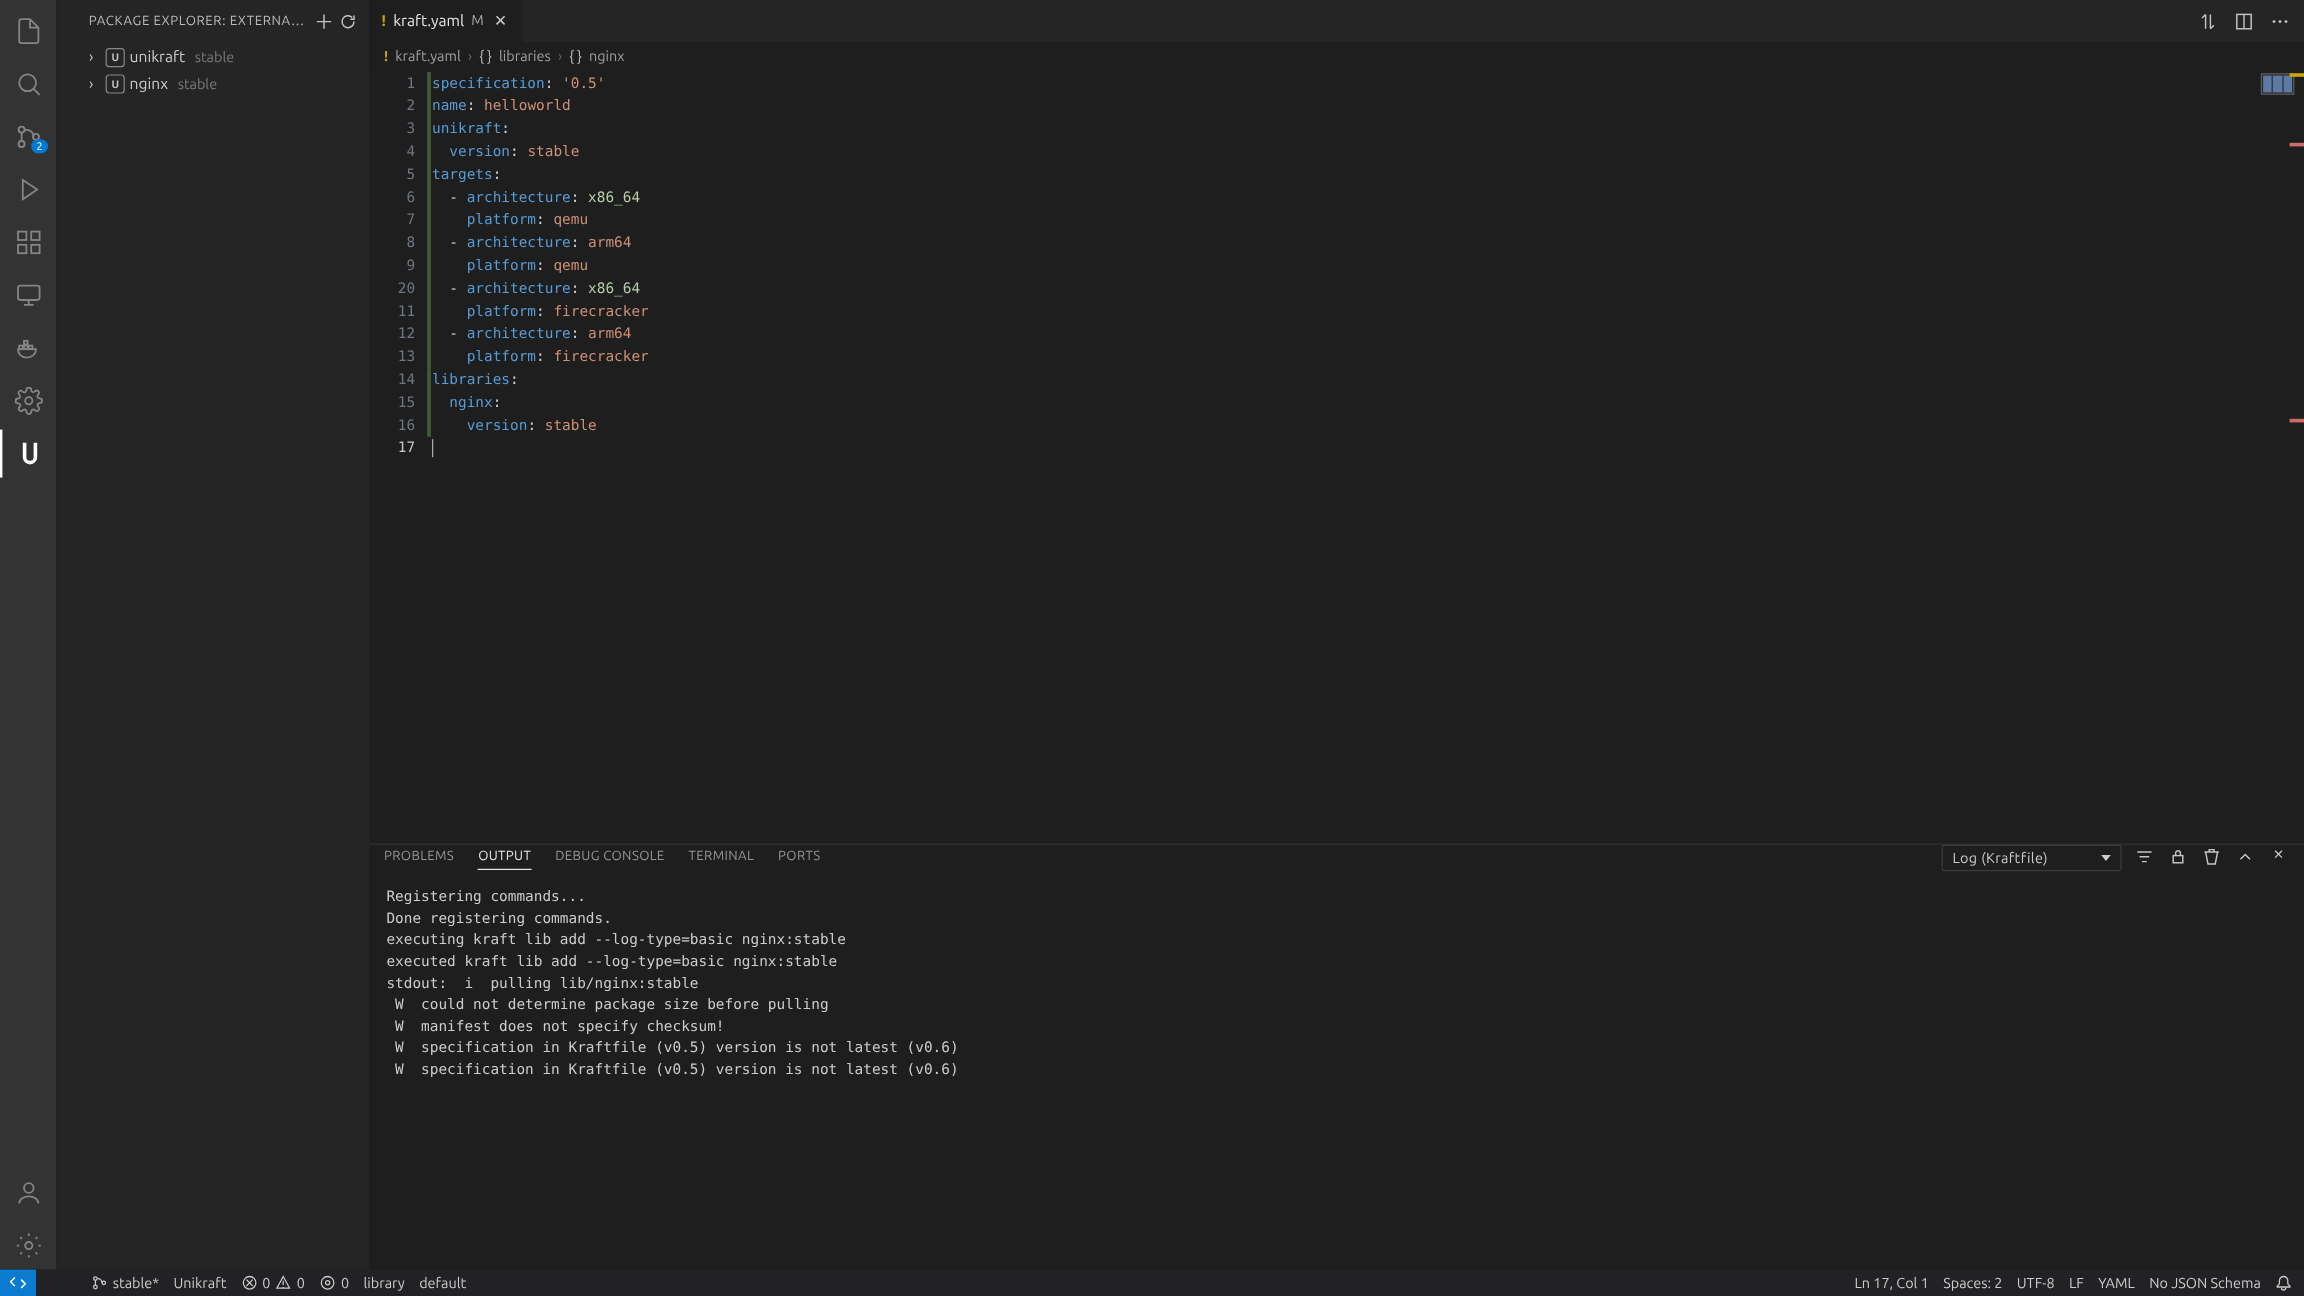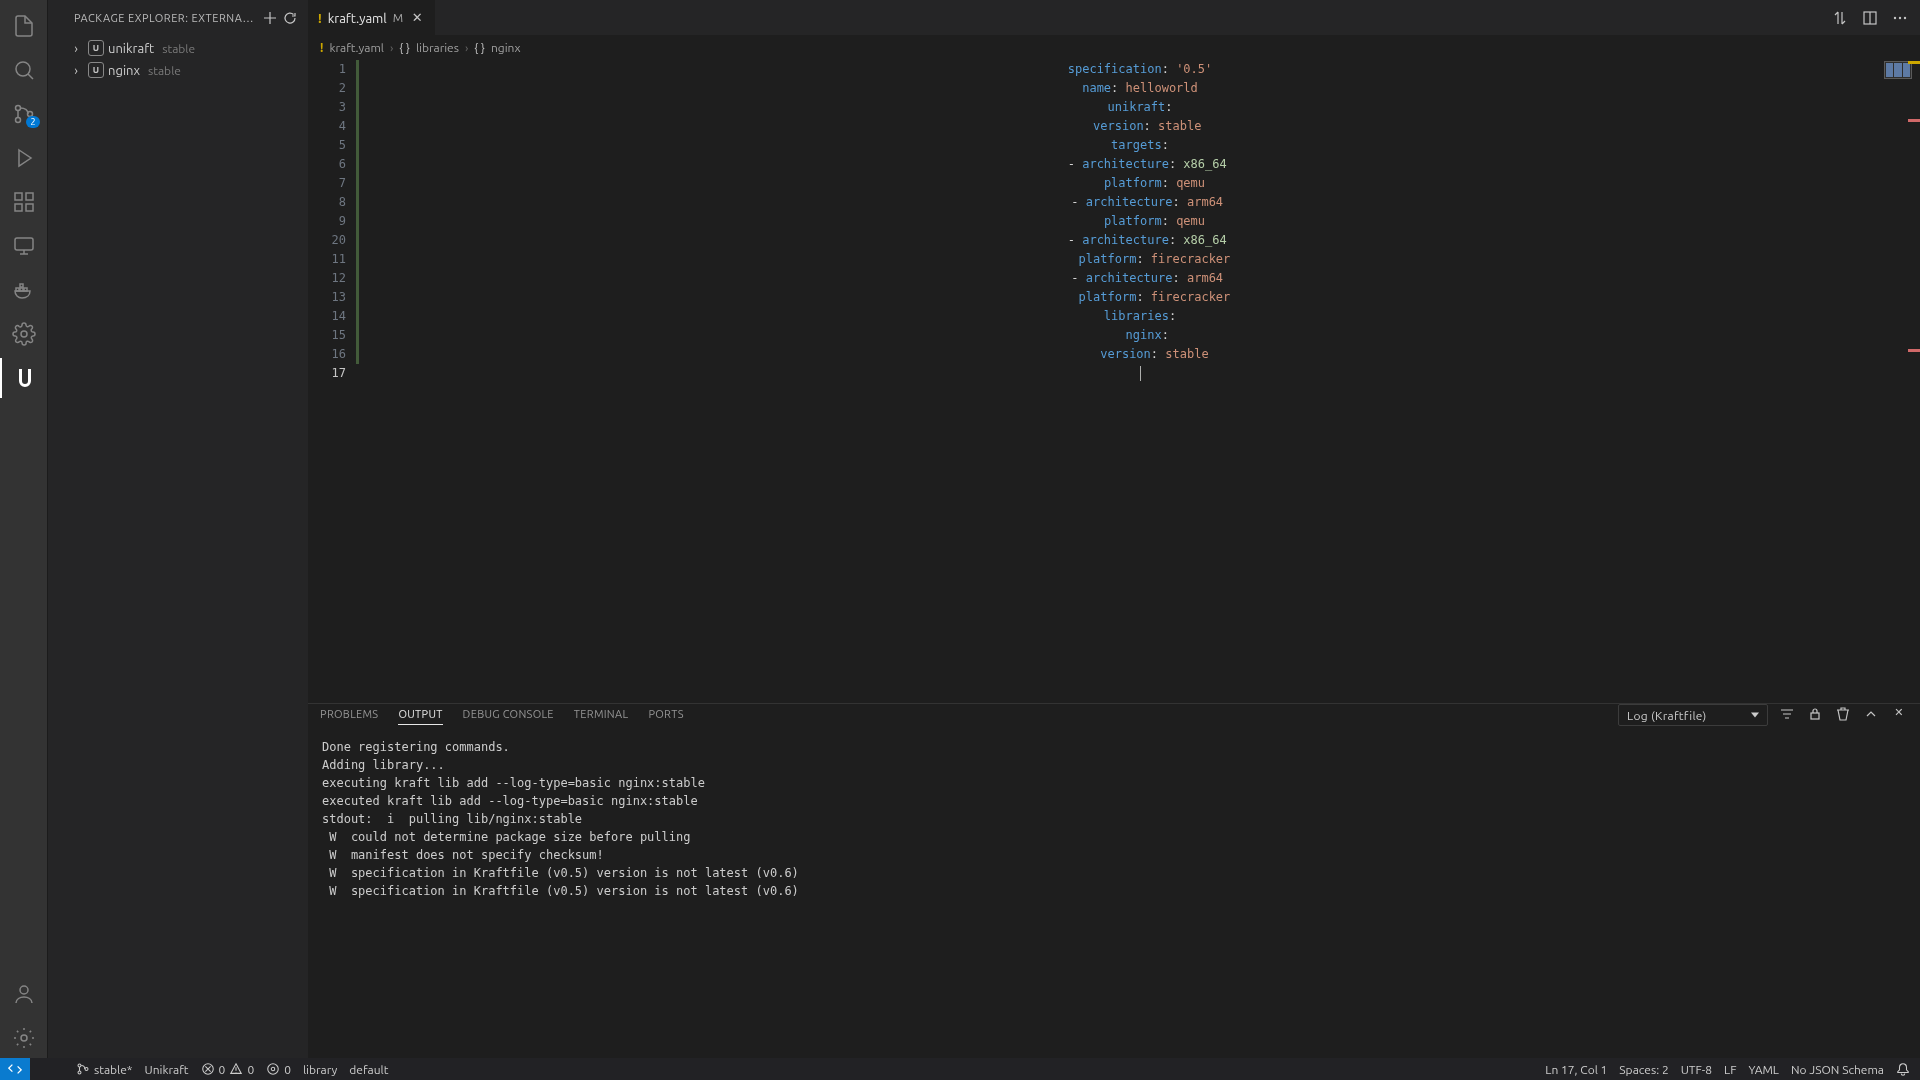--- a/index.html
+++ b/index.html
@@ -96,21 +96,21 @@
   .code-wrap { flex:1; display:flex; min-height:0; position:relative; }
   .gutter {
     width:52px; text-align:right; padding:0 14px 0 0;
     color:var(--linenum); font-family: "Menlo","Consolas",monospace; font-size:12px;
     line-height:19px; user-select:none; padding-top:1px;
   }
   .gutter .ln { height:19px; position:relative; }
   .gutter .ln.active { color:var(--linenum-active); }
   .code {
     flex:1; font-family:"Menlo","Consolas",monospace; font-size:12px; line-height:19px;
-    white-space:pre; padding-top:1px; position:relative; color:#d4d4d4;text-align:center;
+    white-space:pre; padding-top:1px; position:relative; color:#d4d4d4;
   }
   .code .row { height:19px; }
   .k { color:var(--key); }
   .v { color:var(--value); }
   .n { color:var(--scalar); }
   .p { color:#d4d4d4; }
   .cursor {
     display:inline-block; width:1px; height:15px; background:#aeafad; vertical-align:middle;
     animation:blink 1s steps(1) infinite;
   }
@@ -393,22 +393,22 @@
               <span>
                 <svg width="16" height="16" viewBox="0 0 16 16" stroke="currentColor" fill="none" stroke-width="1.2">
                     <path d="M4 10l4-4 4 4"></path>
                   </svg>
               </span>
               <span>✕</span>
             </div>
           </div>
         </div>
         <div class="panel-body" id="output">
+            <div class="out-line">Registering commands...</div>
             <div class="out-line">Done registering commands.</div>
-            <div class="out-line">Adding library...</div>
             <div class="out-line">executing kraft lib add --log-type=basic nginx:stable</div>
             <div class="out-line">executed kraft lib add --log-type=basic nginx:stable</div>
             <div class="out-line">stdout:  i  pulling lib/nginx:stable</div>
             <div class="out-line"> W  could not determine package size before pulling</div>
             <div class="out-line"> W  manifest does not specify checksum!</div>
             <div class="out-line"> W  specification in Kraftfile (v0.5) version is not latest (v0.6)</div>
             <div class="out-line"> W  specification in Kraftfile (v0.5) version is not latest (v0.6)</div>
           </div>
       </div>
     </div>

